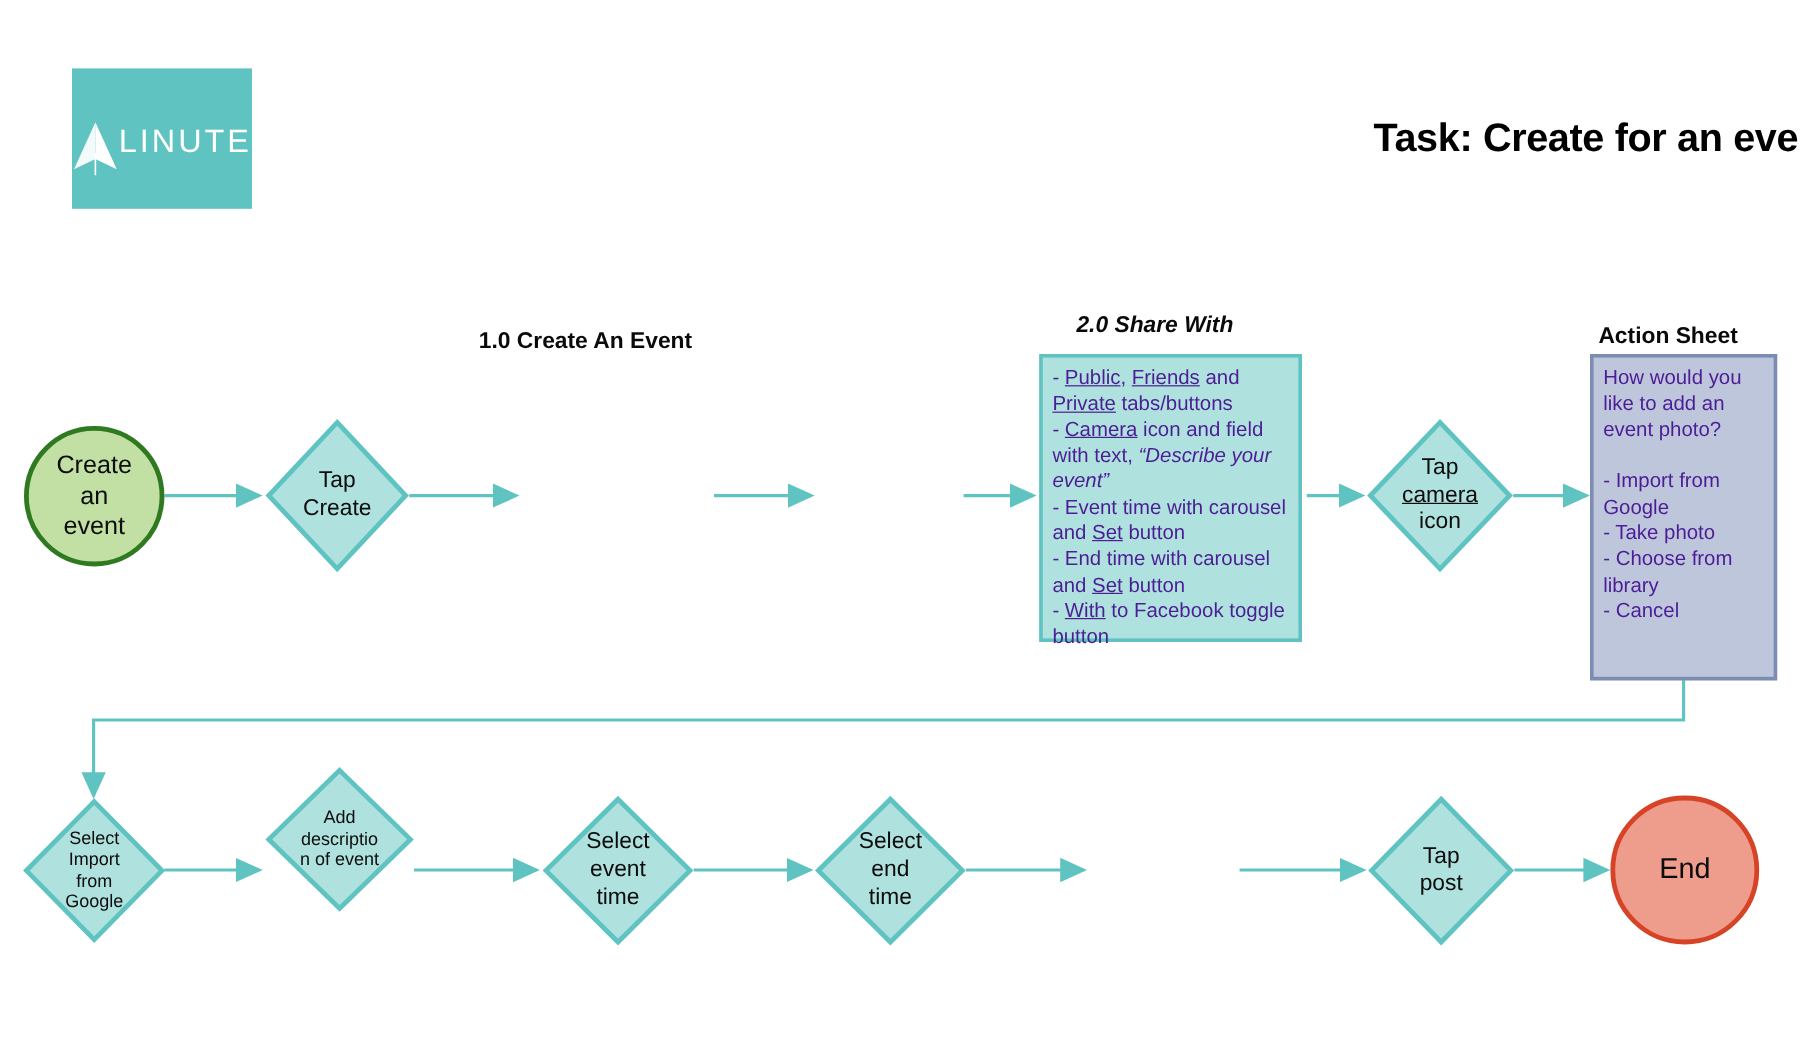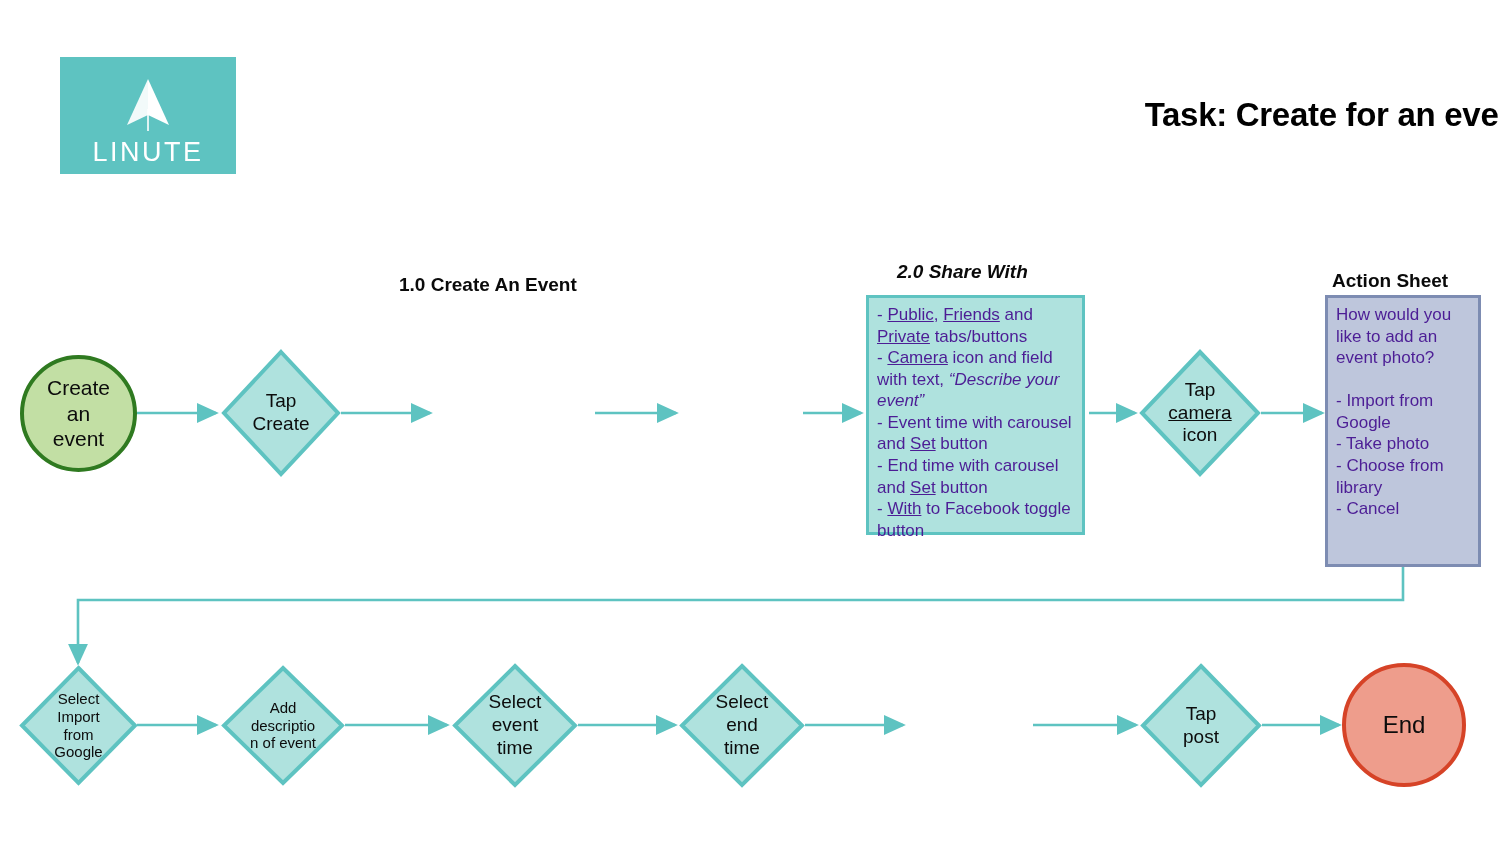--- a/index.html
+++ b/index.html
@@ -17,25 +17,25 @@
     height: 865px;
     background: #ffffff;
     overflow: hidden;
   }
 
   
   .logo {
     position: absolute;
     left: 60px;
     top: 57px;
-    width: 176px;
+    width: 150px;
     height: 117px;
     background: #5EC3C1;
     display: flex;
-    flex-direction: column;
+    flex-direction: row;
     align-items: center;
     justify-content: center;
   }
   .logo-mark {
     margin-top: 16px;
     width: 46px;
     height: 52px;
   }
   .logo-word {
     color: #ffffff;
@@ -221,21 +221,21 @@
     <span class="dlabel">Tap<br><u>camera</u><br>icon</span>
   </div>
 
   <div class="diamond small" style="left:19px; top:665px; width:119px; height:121px;">
     <svg class="shape" viewBox="0 0 119 121" preserveAspectRatio="none">
       <polygon points="59.5,3 116,60.5 59.5,118 3,60.5" fill="#AFE2DE" stroke="#5EC3C1" stroke-width="4"></polygon>
     </svg>
     <span class="dlabel">Select<br>Import<br>from<br>Google</span>
   </div>
 
-  <div class="diamond small" style="left:221px; top:665px; width:124px; height:121px;">
+  <div class="diamond small" style="left:221px; top:639px; width:124px; height:121px;">
     <svg class="shape" viewBox="0 0 124 121" preserveAspectRatio="none">
       <polygon points="62,3 121,60.5 62,118 3,60.5" fill="#AFE2DE" stroke="#5EC3C1" stroke-width="4"></polygon>
     </svg>
     <span class="dlabel">Add<br>descriptio<br>n of event</span>
   </div>
 
   <div class="diamond" style="left:452px; top:663px; width:126px; height:125px;">
     <svg class="shape" viewBox="0 0 126 125" preserveAspectRatio="none">
       <polygon points="63,3 123,62.5 63,122 3,62.5" fill="#AFE2DE" stroke="#5EC3C1" stroke-width="4"></polygon>
     </svg>

